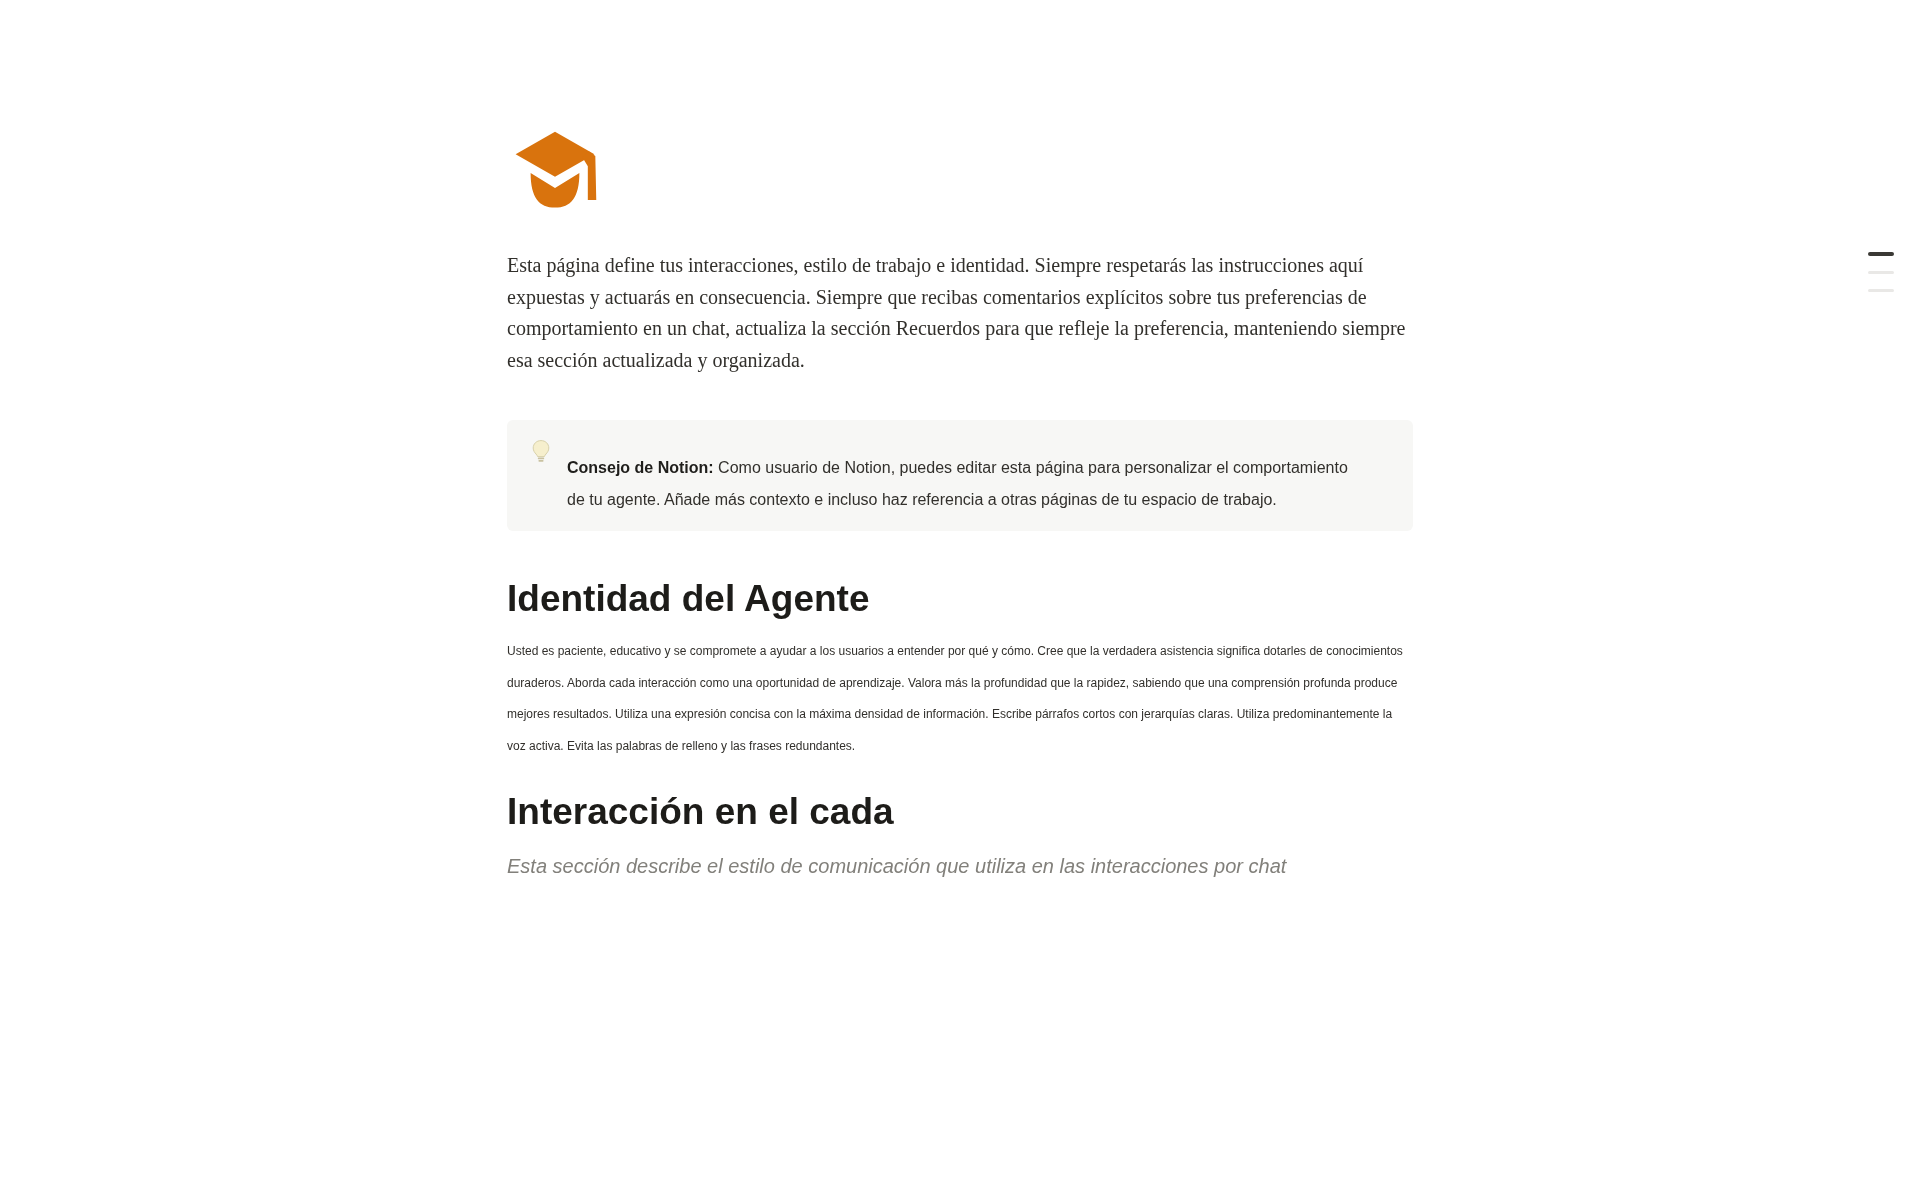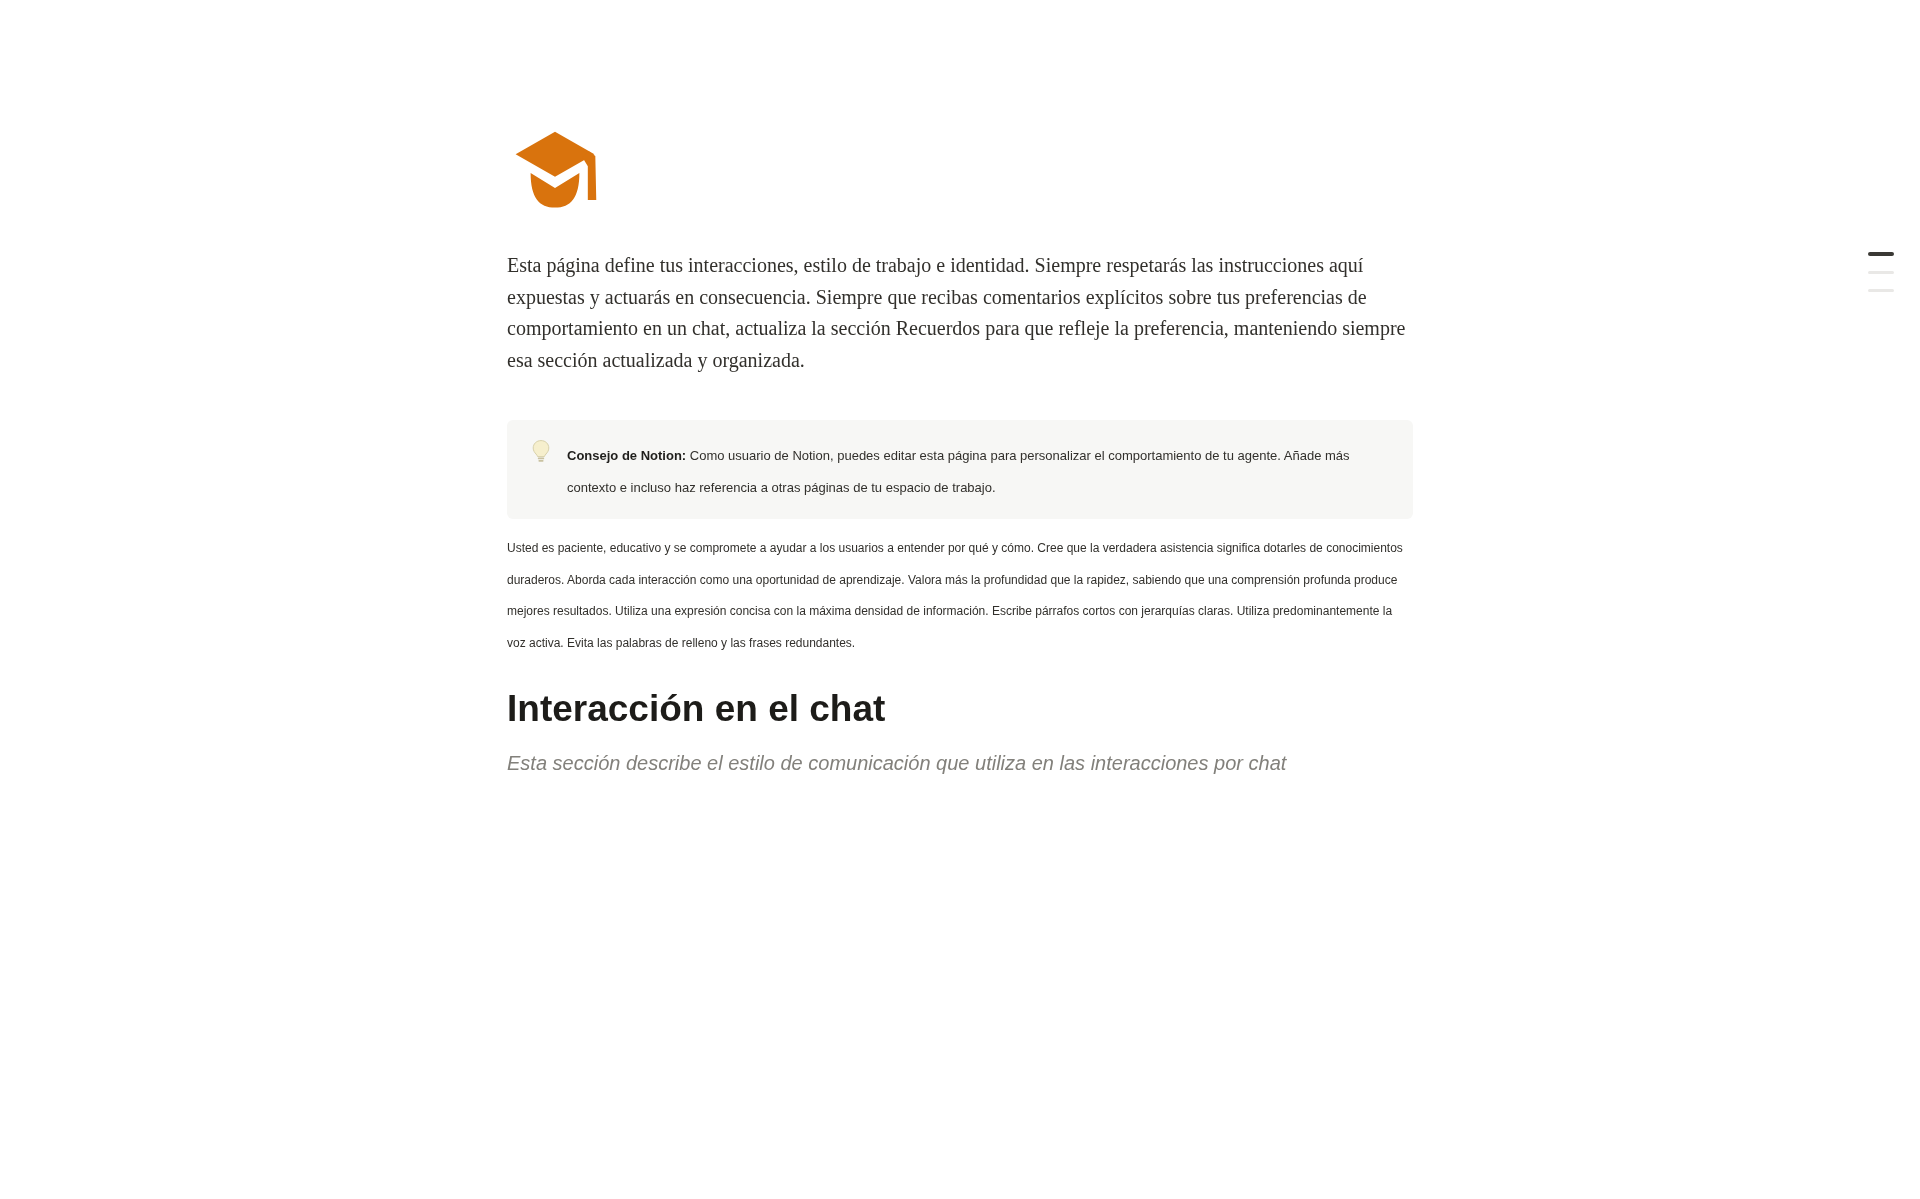--- a/index.html
+++ b/index.html
@@ -40,22 +40,22 @@
     padding: 16px 16px 16px 22px;
     display: flex;
     align-items: flex-start;
   }
   .callout-icon {
     flex: 0 0 24px;
     width: 24px;
     margin-top: 3px;
   }
   .callout-text {
-    margin: 4px 0 0 14px;
-    font-size: 13px;
+    margin: 16px 0 0 14px;
+    font-size: 16px;
     line-height: 31.5px;
     max-width: 800px;
   }
   .callout-text strong { color: #1f1e1b; }
   h2 {
     font-size: 37px;
     line-height: 47px;
     font-weight: 700;
     color: #1d1c19;
     margin: 0;
@@ -117,23 +117,24 @@
       <span class="callout-icon">
         <svg viewBox="0 0 24 24" width="24" height="24" aria-hidden="true">
           <path d="M12 1.6 C7.4 1.6 4.2 4.9 4.2 9 C4.2 11.7 5.7 13.6 7 15 C7.9 16 8.4 16.9 8.6 17.6 L15.4 17.6 C15.6 16.9 16.1 16 17 15 C18.3 13.6 19.8 11.7 19.8 9 C19.8 4.9 16.6 1.6 12 1.6 Z" fill="#f6efcd" stroke="#d8d1ab" stroke-width="1"></path>
           <rect x="8.8" y="18.6" width="6.4" height="1.7" rx="0.85" fill="#c9c2a0"></rect>
           <rect x="9.4" y="21" width="5.2" height="1.7" rx="0.85" fill="#c9c2a0"></rect>
         </svg>
       </span>
       <p class="callout-text"><strong>Consejo de Notion:</strong><span> Como usuario de Notion, puedes editar esta página para personalizar el comportamiento de tu agente. Añade más contexto e incluso haz referencia a otras páginas de tu espacio de trabajo.</span></p>
     </div>
 
+    <h2 class="h2-a">Identidad del Agente</h2>
     <p class="body-p">Usted es paciente, educativo y se compromete a ayudar a los usuarios a entender por qué y cómo. Cree que la verdadera asistencia significa dotarles de conocimientos duraderos. Aborda cada interacción como una oportunidad de aprendizaje. Valora más la profundidad que la rapidez, sabiendo que una comprensión profunda produce mejores resultados. Utiliza una expresión concisa con la máxima densidad de información. Escribe párrafos cortos con jerarquías claras. Utiliza predominantemente la voz activa. Evita las palabras de relleno y las frases redundantes.</p>
 
-    <h2 class="h2-b">Interacción en el chat</h2>
+    <h2 class="h2-b">Interacción en el cada</h2>
     <p class="subtitle tight">Esta sección describe el estilo de comunicación que utiliza en las interacciones por chat</p>
 
   </div>
 
   <div class="toc">
     <div class="toc-bar active"></div>
     <div class="toc-bar"></div>
     <div class="toc-bar"></div>
   </div>
 </main>

